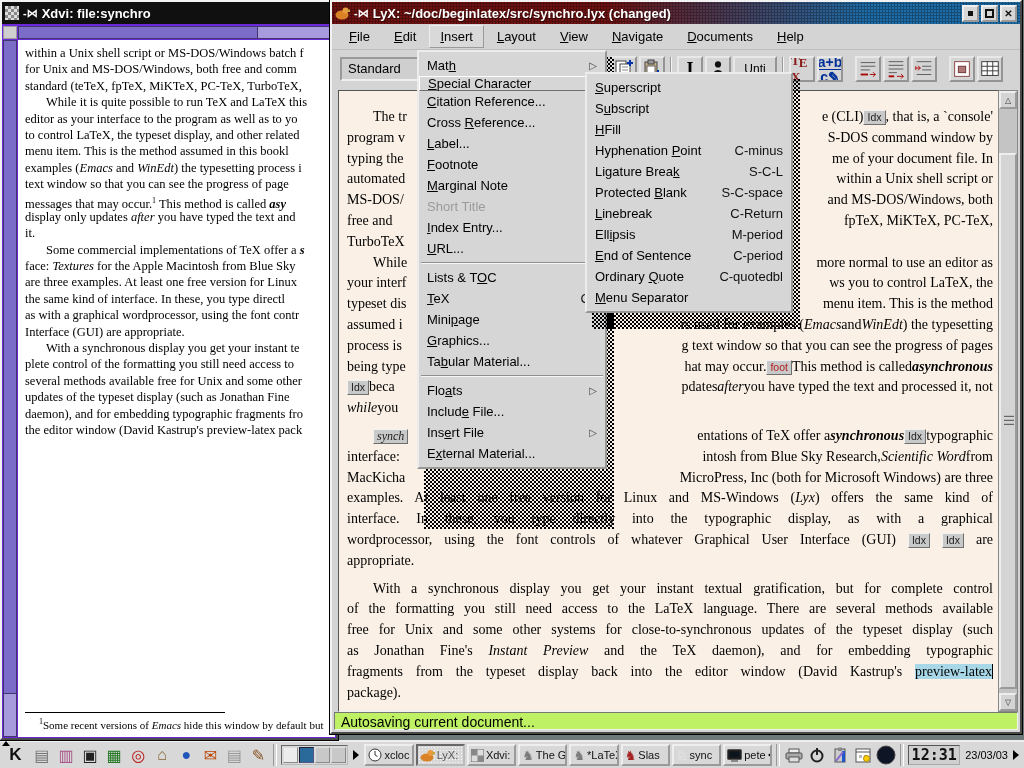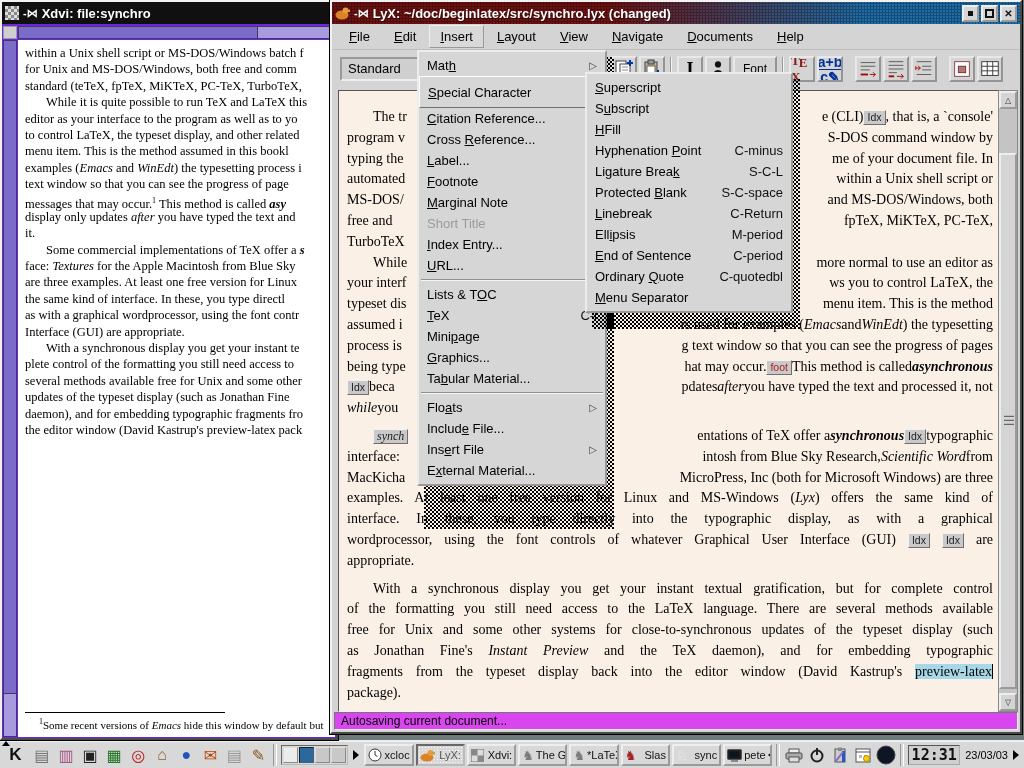--- a/index.html
+++ b/index.html
@@ -72,30 +72,30 @@
   .chip.synch{font-family:"Liberation Serif",serif;font-style:italic;font-size:12px;}
   .hl{background:#a8d8e8;border-right:1px solid #000;font-family:Liberation Serif, serif;}
 
   .vsb{position:absolute;right:2px;top:88px;width:20px;height:622px;background:#c4c4c4;border:1px solid #888;}
   .vsb .arrow{position:absolute;left:0;width:18px;height:18px;background:#d4d4d4;border:2px outset #eee;display:flex;align-items:center;justify-content:center;font-size:8px;color:#333;}
   .vsb .up{top:0;} .vsb .down{bottom:0;}
   .vsb .thumb{position:absolute;left:0;top:62px;width:18px;height:536px;background:#d4d4d4;border:2px outset #eee;}
   .vsb .grips{position:absolute;left:3px;top:260px;width:10px;height:10px;border-top:2px ridge #bbb;border-bottom:2px ridge #bbb;}
   .vsb .grips:after{content:"";display:block;margin-top:2px;border-top:2px ridge #bbb;}
 
-  .statusbar{position:absolute;left:2px;right:2px;bottom:2px;height:18px;background:#d946ef;border:1px solid;border-color:#777 #f0f0f0 #f0f0f0 #777;font-size:12px;padding:1px 6px;color:#000;}
+  .statusbar{position:absolute;left:2px;right:2px;bottom:2px;height:18px;background:#bef264;border:1px solid;border-color:#777 #f0f0f0 #f0f0f0 #777;font-size:14px;padding:1px 6px;color:#000;}
 
   
   .menu{position:absolute;background:#d6d6d6;border:2px outset #ececec;padding:3px 0;font-size:13px;color:#000;}
   .mitem{height:21px;display:flex;align-items:center;padding:0 8px 0 8px;}
   .mitem .mlab u{text-decoration:underline;}
   .mitem .msc{margin-left:auto;padding-left:16px;color:#111;}
   .mitem .marr{margin-left:auto;padding-left:10px;color:#444;font-size:10px;}
   .mitem.disabled{color:#9b9b9b;}
-  .mitem.hilite{border:1px solid;border-color:#fdfdfd #6f6f6f #6f6f6f #fdfdfd;height:32px;}
+  .mitem.hilite{border:1px solid;border-color:#fdfdfd #6f6f6f #6f6f6f #fdfdfd;height:15px;}
   .msep{border-top:1px solid #8f8f8f;border-bottom:1px solid #f6f6f6;margin:3px 2px;}
   #insert-menu{left:85px;top:48px;width:190px;z-index:6;}
   #sc-menu{left:253px;top:70px;width:208px;z-index:8;}
   .shadow{position:absolute;z-index:5;
     background-image:linear-gradient(45deg,#000 25%,transparent 25%,transparent 75%,#000 75%),
                      linear-gradient(45deg,#000 25%,transparent 25%,transparent 75%,#000 75%);
     background-size:4px 4px;background-position:0 0,2px 2px;}
   #insert-shadow{left:92px;top:55px;width:190px;height:472px;}
   #sc-shadow{left:260px;top:77px;width:208px;height:250px;z-index:7;}
 
@@ -103,21 +103,21 @@
   #taskbar{position:absolute;left:0;top:740px;width:1024px;height:28px;background:#d8d8d8;border-top:2px outset #eee;display:flex;align-items:center;padding:0 2px;gap:2px;}
   .kbtn{width:28px;height:24px;position:relative;display:flex;align-items:center;justify-content:center;font-weight:bold;font-size:17px;color:#111;background:#d8d8d8;}
   .k-arrow{position:absolute;left:0;top:-2px;width:0;height:0;border-left:4px solid transparent;border-right:4px solid transparent;border-bottom:5px solid #000;transform:rotate(0deg);}
   .launcher{width:23px;height:23px;display:flex;align-items:center;justify-content:center;font-size:16px;}
   .tb-sep{width:4px;height:22px;border-left:1px solid #999;border-right:1px solid #fff;margin:0 2px;}
   .pager{display:flex;gap:1px;border:1px inset #bbb;padding:1px;}
   .pcell{width:15px;height:16px;background:#c8c8c8;border:1px outset #ddd;}
   .pcell.first{background:#ececec;}
   .pcell.active{background:#2a6a9a;border:1px inset #558;}
   .tb-arrow{width:0;height:0;border-top:5px solid transparent;border-bottom:5px solid transparent;border-left:6px solid #000;margin:0 3px;}
-  .task{width:51px;height:22px;background:#d8d8d8;border:2px outset #eee;display:flex;align-items:center;gap:2px;padding:0 2px;font-size:11px;color:#111;overflow:hidden;white-space:nowrap;justify-content:space-between;}
+  .task{width:51px;height:22px;background:#d8d8d8;border:2px outset #eee;display:flex;align-items:center;gap:2px;padding:0 2px;font-size:11px;color:#111;overflow:hidden;white-space:nowrap;}
   .task.active{border:2px inset #bbb;background-image:radial-gradient(rgba(255,255,255,.8) 1px,transparent 1px);background-size:3px 3px;color:#555;}
   .task .ticon{flex:0 0 auto;display:flex;align-items:center;}
   .task .knight{font-size:13px;line-height:1;}
   .attn{margin-left:auto;width:0;height:0;border-top:4px solid transparent;border-bottom:4px solid transparent;border-right:5px solid #000;}
   .tray{display:flex;align-items:center;gap:3px;}
   .trayicon{display:flex;align-items:center;justify-content:center;width:20px;height:22px;}
   .lcd{width:54px;height:20px;display:flex;align-items:center;justify-content:center;
     font-family:"DejaVu Sans Mono",monospace;font-weight:bold;font-size:15px;letter-spacing:0px;color:#111;background:#cfcfcf;border:1px inset #aaa;}
   .tdate{font-size:11px;color:#000;padding:0 3px;}
 </style>
@@ -231,21 +231,21 @@
           <span class="tsep"></span>
           <span class="tbtn">
             <span class="emph-logo">I</span>
           </span>
           <span class="tbtn">
             <svg width="20" height="20" viewBox="0 0 22 22">
               <circle cx="11" cy="6" r="3.4" fill="#111"></circle>
               <path d="M5 20c0-5 2.5-8 6-8s6 3 6 8z" fill="#111"></path>
             </svg>
           </span>
-          <span class="tbtn wide">Font</span>
+          <span class="tbtn wide">Unti</span>
           <span class="tsep"></span>
           <span class="tbtn">
             <span class="tex-logo">T<span class="e">E</span>X</span>
           </span>
           <span class="tbtn">
             <span class="math-logo">a+b<span class="den">c✎</span></span>
           </span>
           <span class="tgap"></span>
           <span class="tbtn">
             <svg width="22" height="22" viewBox="0 0 24 24">

